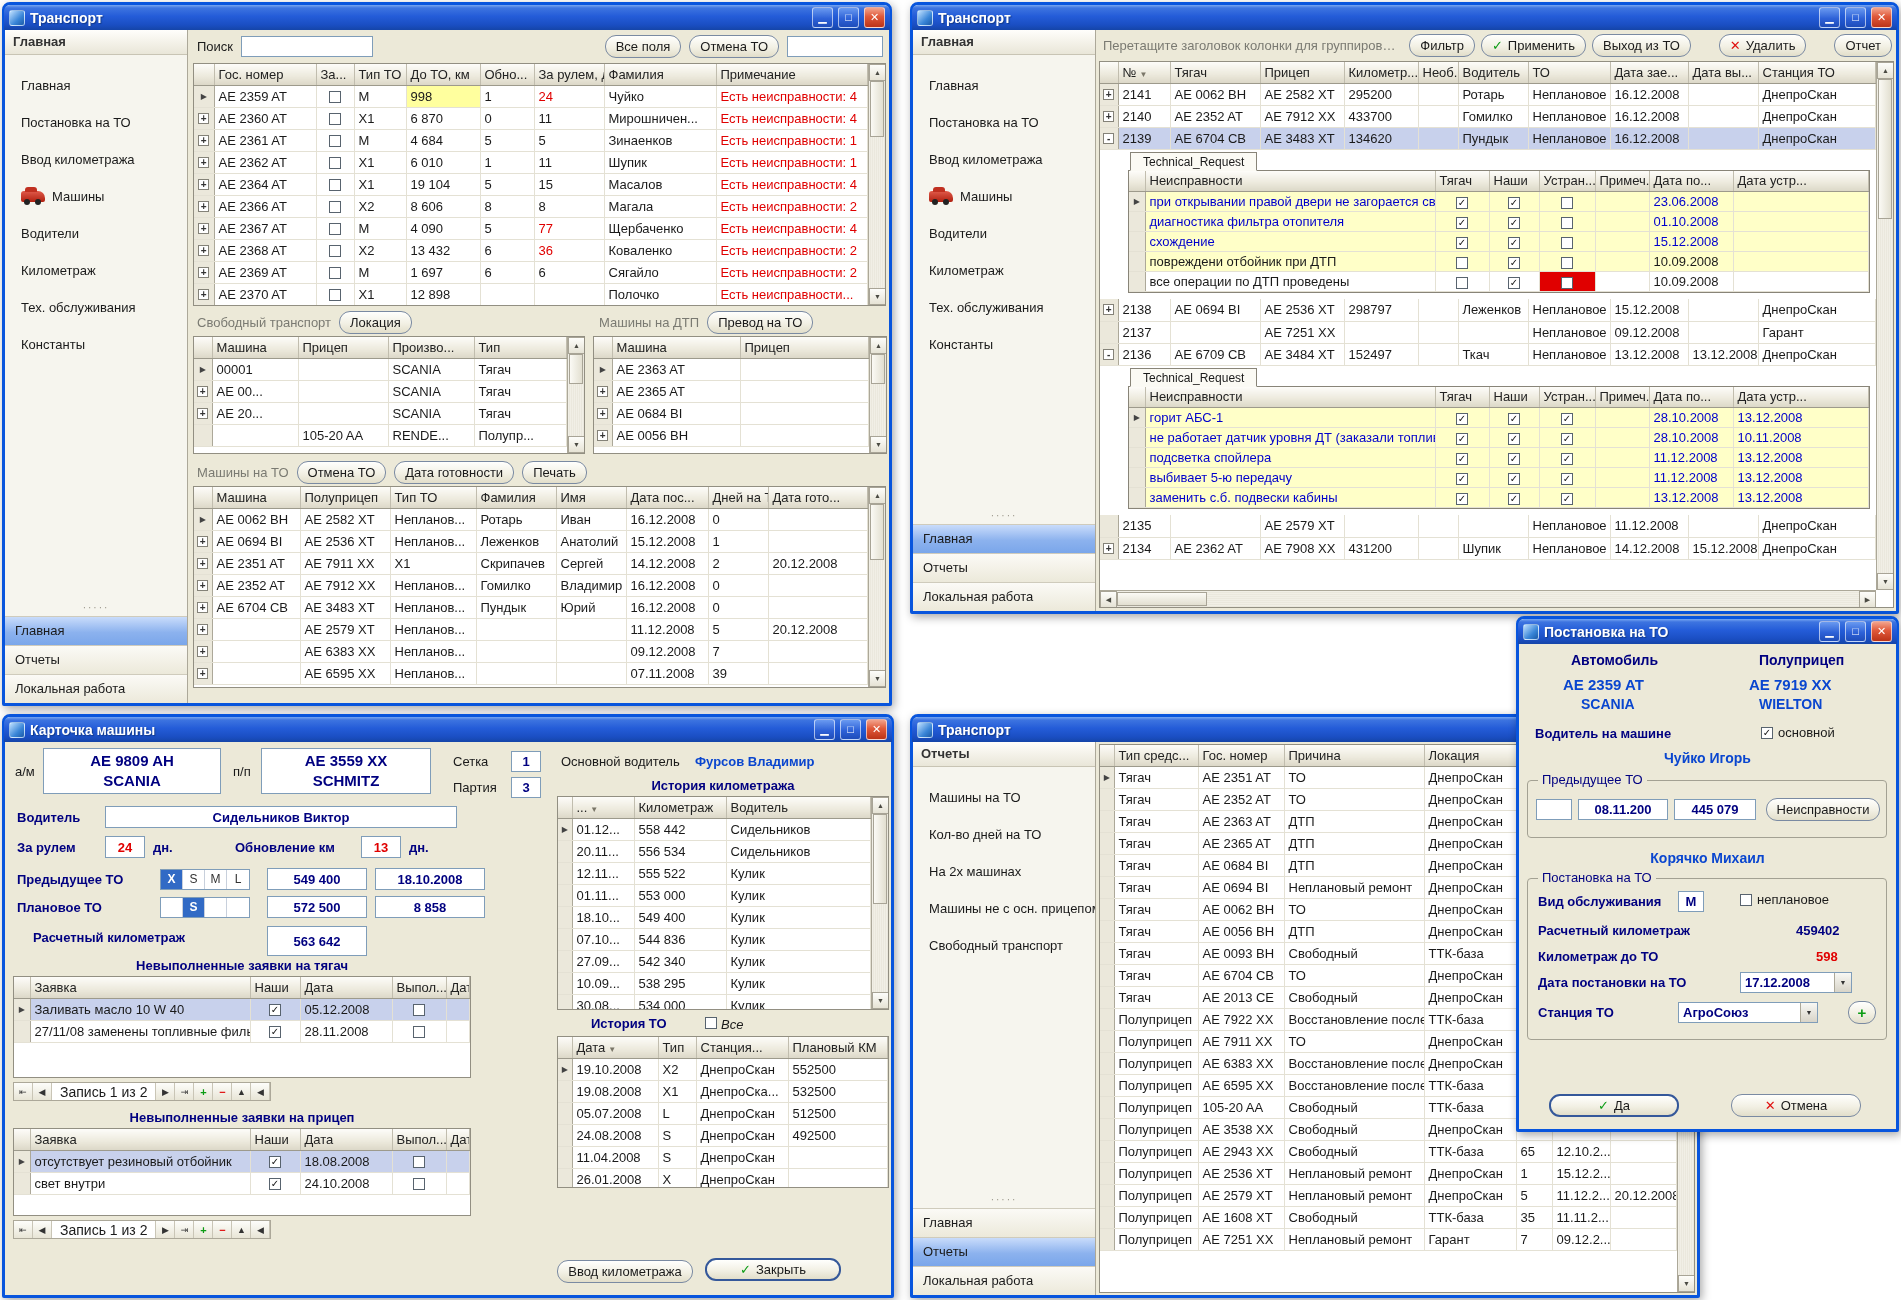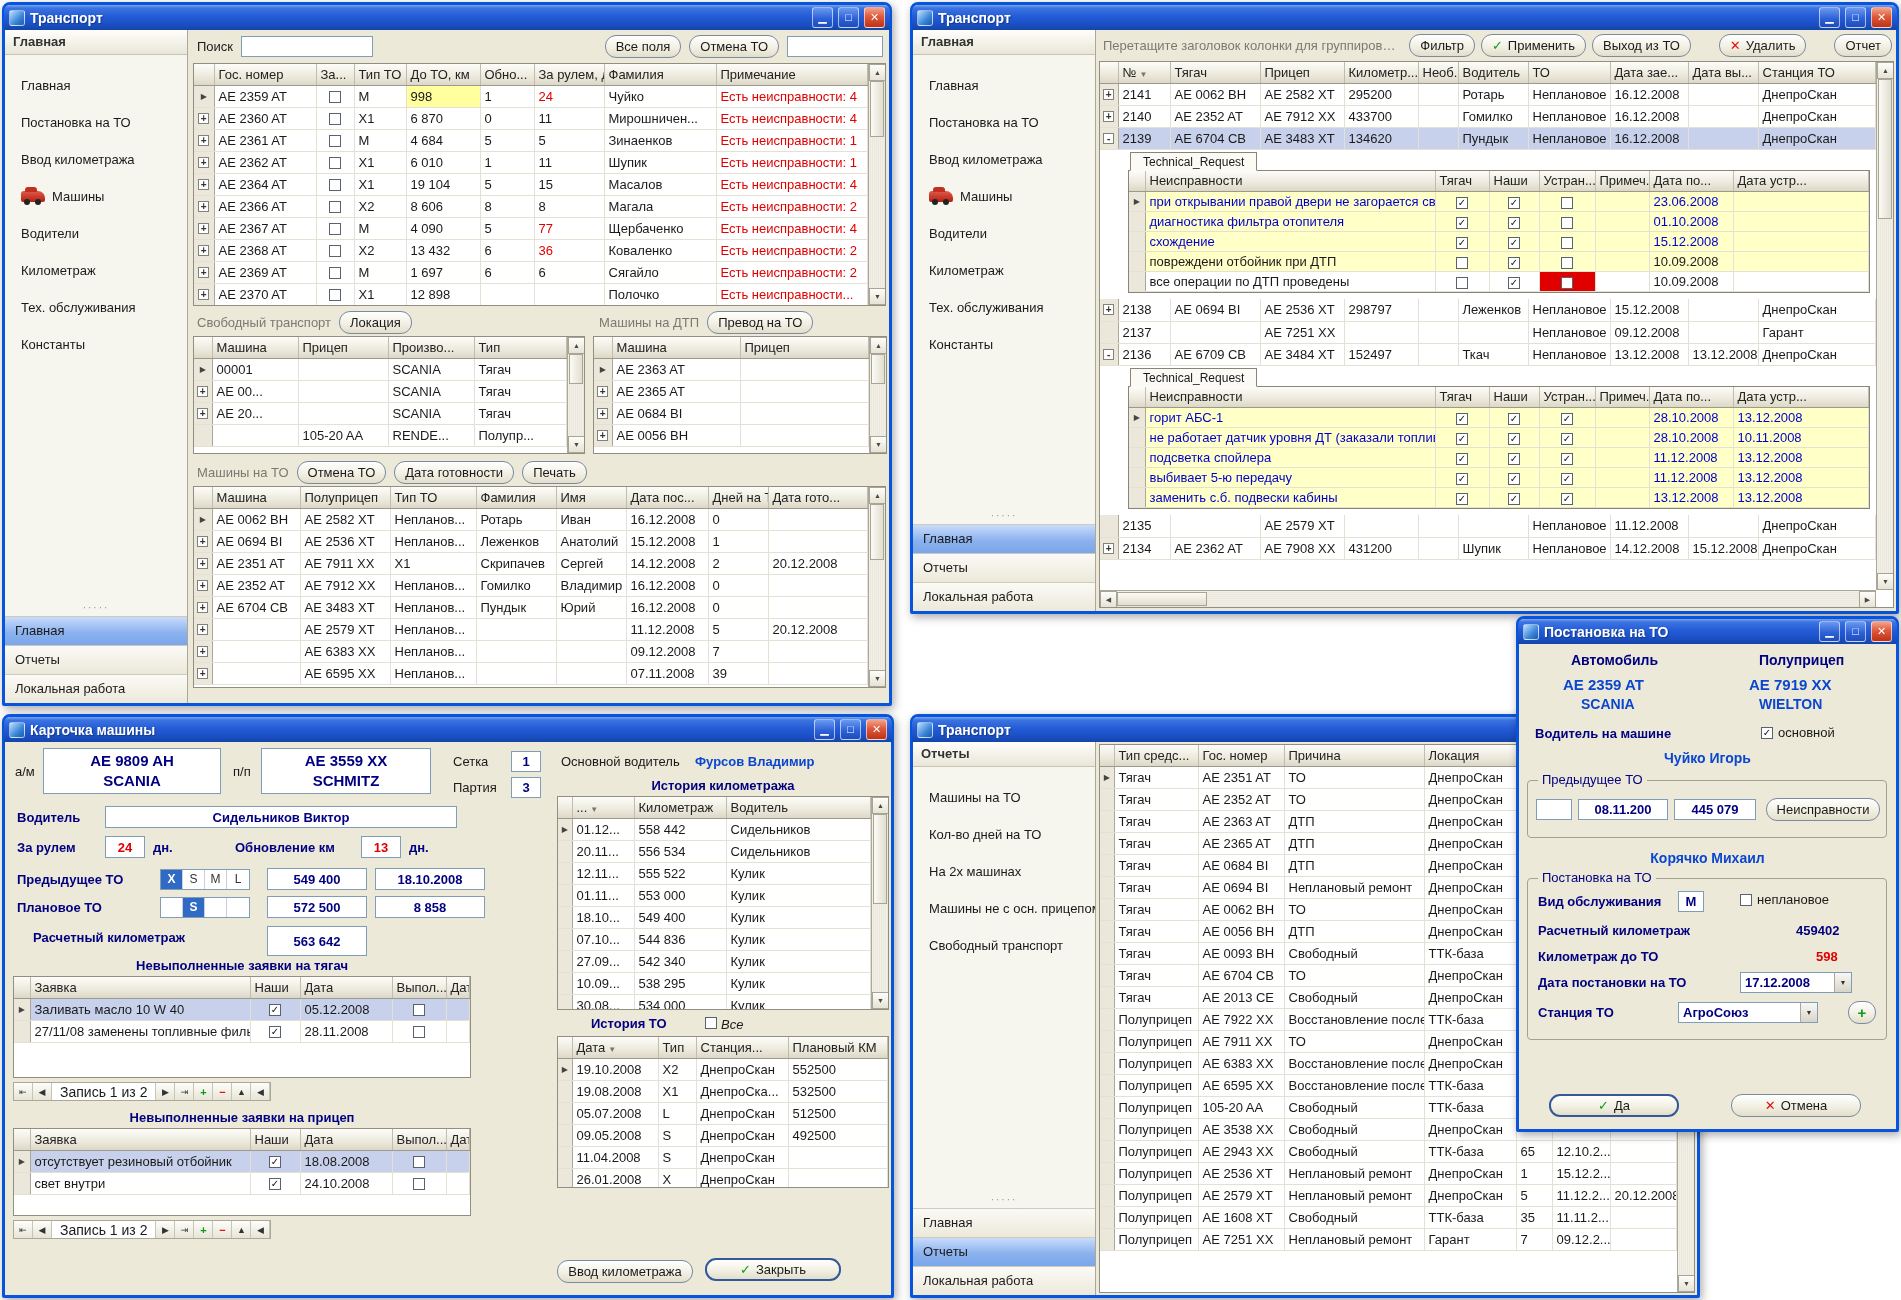--- a/index.html
+++ b/index.html
@@ -1249,21 +1249,21 @@
                 </tr>
                 <tr>
                   <td class="gut"></td>
                   <td>05.07.2008</td>
                   <td>L</td>
                   <td>ДнепроСкан</td>
                   <td>512500</td>
                 </tr>
                 <tr>
                   <td class="gut"></td>
-                  <td>09.05.2008</td>
+                  <td>24.08.2008</td>
                   <td>S</td>
                   <td>ДнепроСкан</td>
                   <td>492500</td>
                 </tr>
                 <tr>
                   <td class="gut"></td>
                   <td>11.04.2008</td>
                   <td>S</td>
                   <td>ДнепроСкан</td>
                   <td></td>

